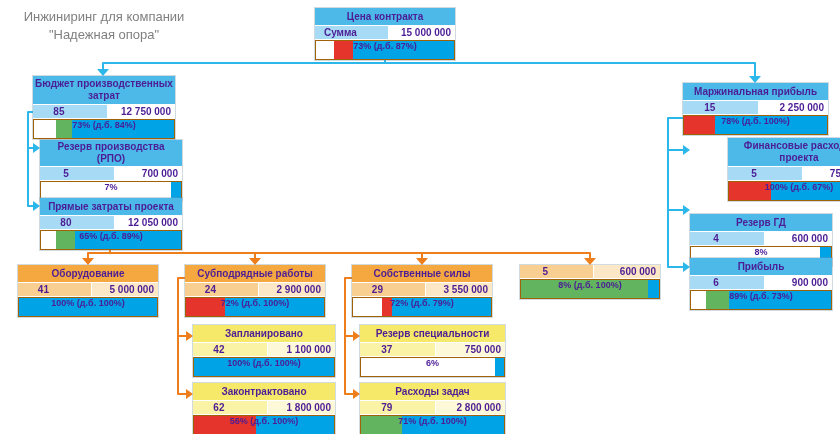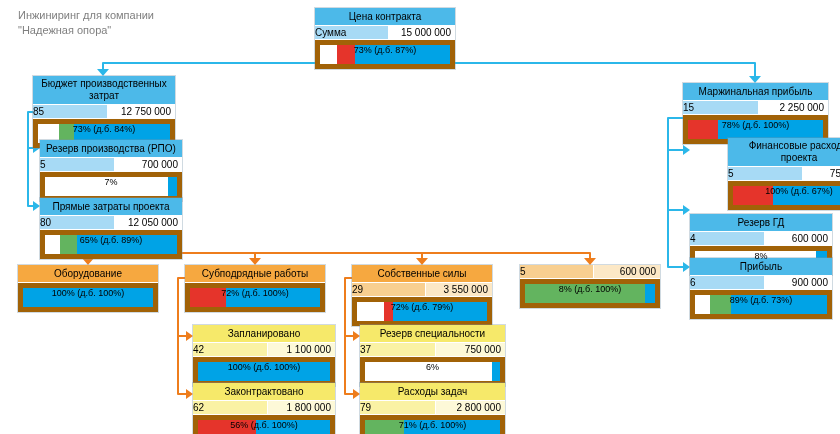--- a/index.html
+++ b/index.html
@@ -1,38 +1,38 @@
 <!DOCTYPE html>
 <html><head>
 <meta charset="utf-8">
 <style>
   *{box-sizing:border-box;margin:0;padding:0}
   html,body{width:840px;height:434px}
   body{background:#fff;font-family:"Liberation Sans",sans-serif;position:relative;overflow:hidden}
   .canvas{position:absolute;inset:0;width:840px;height:434px}
-  .diagram-title{position:absolute;left:18px;top:8px;width:172px;
-    color:#7f7f7f;font-size:11px;line-height:1.35}
+  .diagram-title{position:absolute;left:18px;top:8px;width:172px;text-align:center;
+    color:#7f7f7f;font-size:13px;line-height:1.35}
   svg.wires{position:absolute;left:0;top:0;pointer-events:none}
   .node{position:absolute;display:flex;flex-direction:column;gap:1px;background:#fff;
-    box-shadow:0 0 0 1px rgba(120,150,170,.35);font-weight:normal;color:#000000}
+    box-shadow:0 0 0 1px rgba(120,150,170,.35);font-weight:bold;color:#4c1d95}
   .hdr{display:flex;align-items:center;justify-content:center;text-align:center;
     font-size:10px;min-height:17px;padding:1px 2px;line-height:1.2}
   .tall .hdr{min-height:28px}
   .vals{display:flex;height:13px;font-size:10px;gap:1px}
-  .cl{width:52%;text-align:left;padding-right:22px;line-height:13px}
+  .cl{width:52%;text-align:center;padding-right:22px;line-height:13px}
   .cr{flex:1;text-align:right;padding-right:4px;line-height:13px;background:#fff}
   .t-blue .hdr{background:#4cb9e9}
   .t-blue .cl{background:#a7daf5}
   .t-orange .hdr{background:#f6a840}
   .t-orange .cl{background:#f8cf90}
   .t-orange .cr{background:#fce8c6}
   .t-yellow .hdr{background:#f6e96a}
   .t-yellow .cl{background:#faf2a4}
   .t-yellow .cr{background:#fdf9d8}
-  .bar{position:relative;height:29px;display:flex;border:5px solid #a16207;background:#fff;overflow:hidden}
+  .bar{position:relative;height:20px;display:flex;border:1px solid #a16207;background:#fff;overflow:hidden}
   .bar .seg{height:100%;flex:0 0 auto}
   .bar .bl{position:absolute;inset:0;text-align:center;font-size:9px;line-height:11px;z-index:2}
 </style>
 </head>
 <body>
 
 <div class="canvas">
 
   <div class="diagram-title">
     <div>Инжиниринг для компании</div>
@@ -123,28 +123,36 @@
     <div class="bar">
         <span class="seg" style="width: 11%; background: rgb(255, 255, 255);"></span>
         <span class="seg" style="width: 13%; background: rgb(99, 180, 95);"></span>
         <span class="seg" style="width: 76%; background: rgb(0, 163, 230);"></span>
       <span class="bl">65% (д.б. 89%)</span>
     </div>
   </div>
 
   <div class="node t-orange" style="left:18px;top:265px;width:140px">
     <div class="hdr">Оборудование</div>
+    <div class="vals">
+      <span class="cl">41</span>
+      <span class="cr">5 000 000</span>
+    </div>
     <div class="bar">
         <span class="seg" style="width: 100%; background: rgb(0, 163, 230);"></span>
       <span class="bl">100% (д.б. 100%)</span>
     </div>
   </div>
 
   <div class="node t-orange" style="left:185px;top:265px;width:140px">
     <div class="hdr">Субподрядные работы</div>
+    <div class="vals">
+      <span class="cl">24</span>
+      <span class="cr">2 900 000</span>
+    </div>
     <div class="bar">
         <span class="seg" style="width: 28%; background: rgb(229, 52, 43);"></span>
         <span class="seg" style="width: 72%; background: rgb(0, 163, 230);"></span>
       <span class="bl">72% (д.б. 100%)</span>
     </div>
   </div>
 
   <div class="node t-orange" style="left:352px;top:265px;width:140px">
     <div class="hdr">Собственные силы</div>
     <div class="vals">

